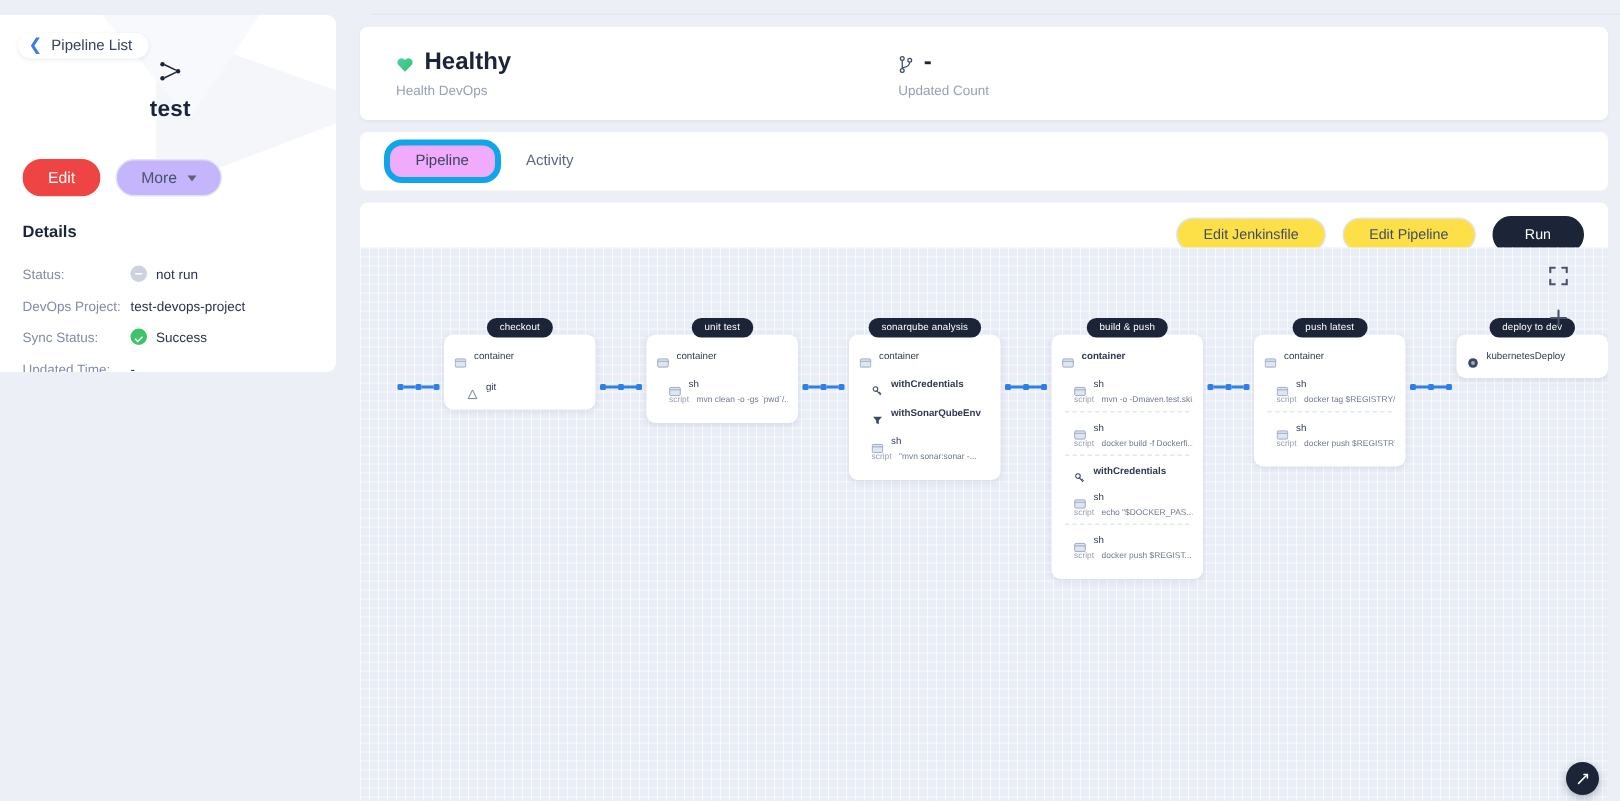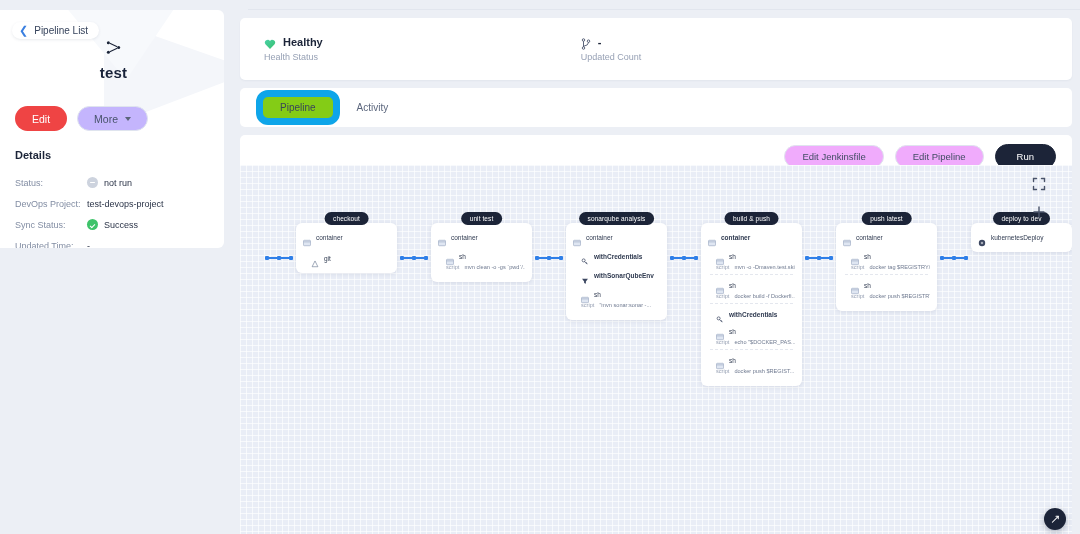--- a/index.html
+++ b/index.html
@@ -80,41 +80,41 @@
   
   .main { position: absolute; left: 240px; top: 18px; width: 832px; }
 
   .card {
     background: #fff; border-radius: 5px; box-shadow: 0 1px 2px rgba(40,55,90,.05);
   }
   .status-card { height: 62px; display: flex; align-items: center; padding: 0 24px; }
   .stat-blk { display: flex; flex-direction: column; }
   .stat-blk.b2 { margin-left: 258px; }
   .stat-top { display: flex; align-items: center; gap: 7px; }
-  .stat-val { font-size: 11px; font-weight: bold; color: #1b2438; }
+  .stat-val { font-size: 16px; font-weight: bold; color: #1b2438; }
   .stat-lbl { font-size: 9px; color: #97a1b5; margin-top: 4px; }
   .heart { width: 12px; height: 12px; }
   .branch { width: 10px; height: 12px; }
 
   .tabs-card { height: 39px; display: flex; align-items: center; padding: 0 16px; margin-top: 8px; background:#fff; border-radius:5px;}
   .tab {
     font-size: 10px; color: #5c6piece; padding: 5px 17px; border-radius: 12px; cursor: pointer;
     color:#5c677e;
   }
-  .tab.active { background: #84cc16; color: #2d3banything; color:#3a4559; border:7px solid #0ea5e9;}
+  .tab.active { background: #f0abfc; color: #2d3banything; color:#3a4559; border:4px solid #0ea5e9;}
 
   .actions-card {
     height: 43px; margin-top: 8px; display: flex; align-items: center;
     justify-content: flex-end; gap: 11px; padding: 0 16px;
     background:#fff; border-radius:5px 5px 0 0;
   }
   .abtn {
     height: 23px; border-radius: 12px; font-size: 9.5px; display: inline-flex;
     align-items: center; justify-content: center; cursor: pointer;
-    border: 1px solid #dfe4ee; background: #f0abfc; color: #414c63; padding: 0 17px;
+    border: 1px solid #dfe4ee; background: #fde047; color: #414c63; padding: 0 17px;
   }
   .abtn.dark { background: #1c2438; color: #fff; border-color: #1c2438; padding: 0 21px; height:25px; border-radius:13px;}
 
   
   .canvas {
     position: absolute; left: 240px; top: 165px; width: 832px; height: 369px;
     background-color: #e9edf6;
     background-image:
       linear-gradient(to right, rgba(255,255,255,.65) 1px, transparent 1px),
       linear-gradient(to bottom, rgba(255,255,255,.65) 1px, transparent 1px);
@@ -237,21 +237,21 @@
                   <linearGradient id="hg" x1="0" y1="0" x2="1" y2="1">
                 <stop offset="0" stop-color="#4ad1a6"></stop>
                     <stop offset="1" stop-color="#37c06f"></stop>
               </linearGradient>
                 </defs>
               <path d="M8 14.5 L1.9 8.3 A3.5 3.5 0 0 1 8 4.1 A3.5 3.5 0 0 1 14.1 8.3 Z" fill="url(#hg)"></path>
             </svg>
           </span>
           <span class="stat-val">Healthy</span>
         </div>
-        <span class="stat-lbl">Health Status</span>
+        <span class="stat-lbl">Health DevOps</span>
       </div>
 
       <div class="stat-blk b2">
         <div class="stat-top">
           <span class="branch">
             <svg viewBox="0 0 12 14" width="10" height="12">
               <circle cx="3" cy="2.2" r="1.5" fill="none" stroke="#3c4761" stroke-width="1"></circle>
               <circle cx="3" cy="11.8" r="1.5" fill="none" stroke="#3c4761" stroke-width="1"></circle>
               <circle cx="9" cy="3.6" r="1.5" fill="none" stroke="#3c4761" stroke-width="1"></circle>
               <path d="M3 3.8 V10.2 M9 5.2 q0 3.4 -6 4.6" stroke="#3c4761" stroke-width="1" fill="none"></path>

